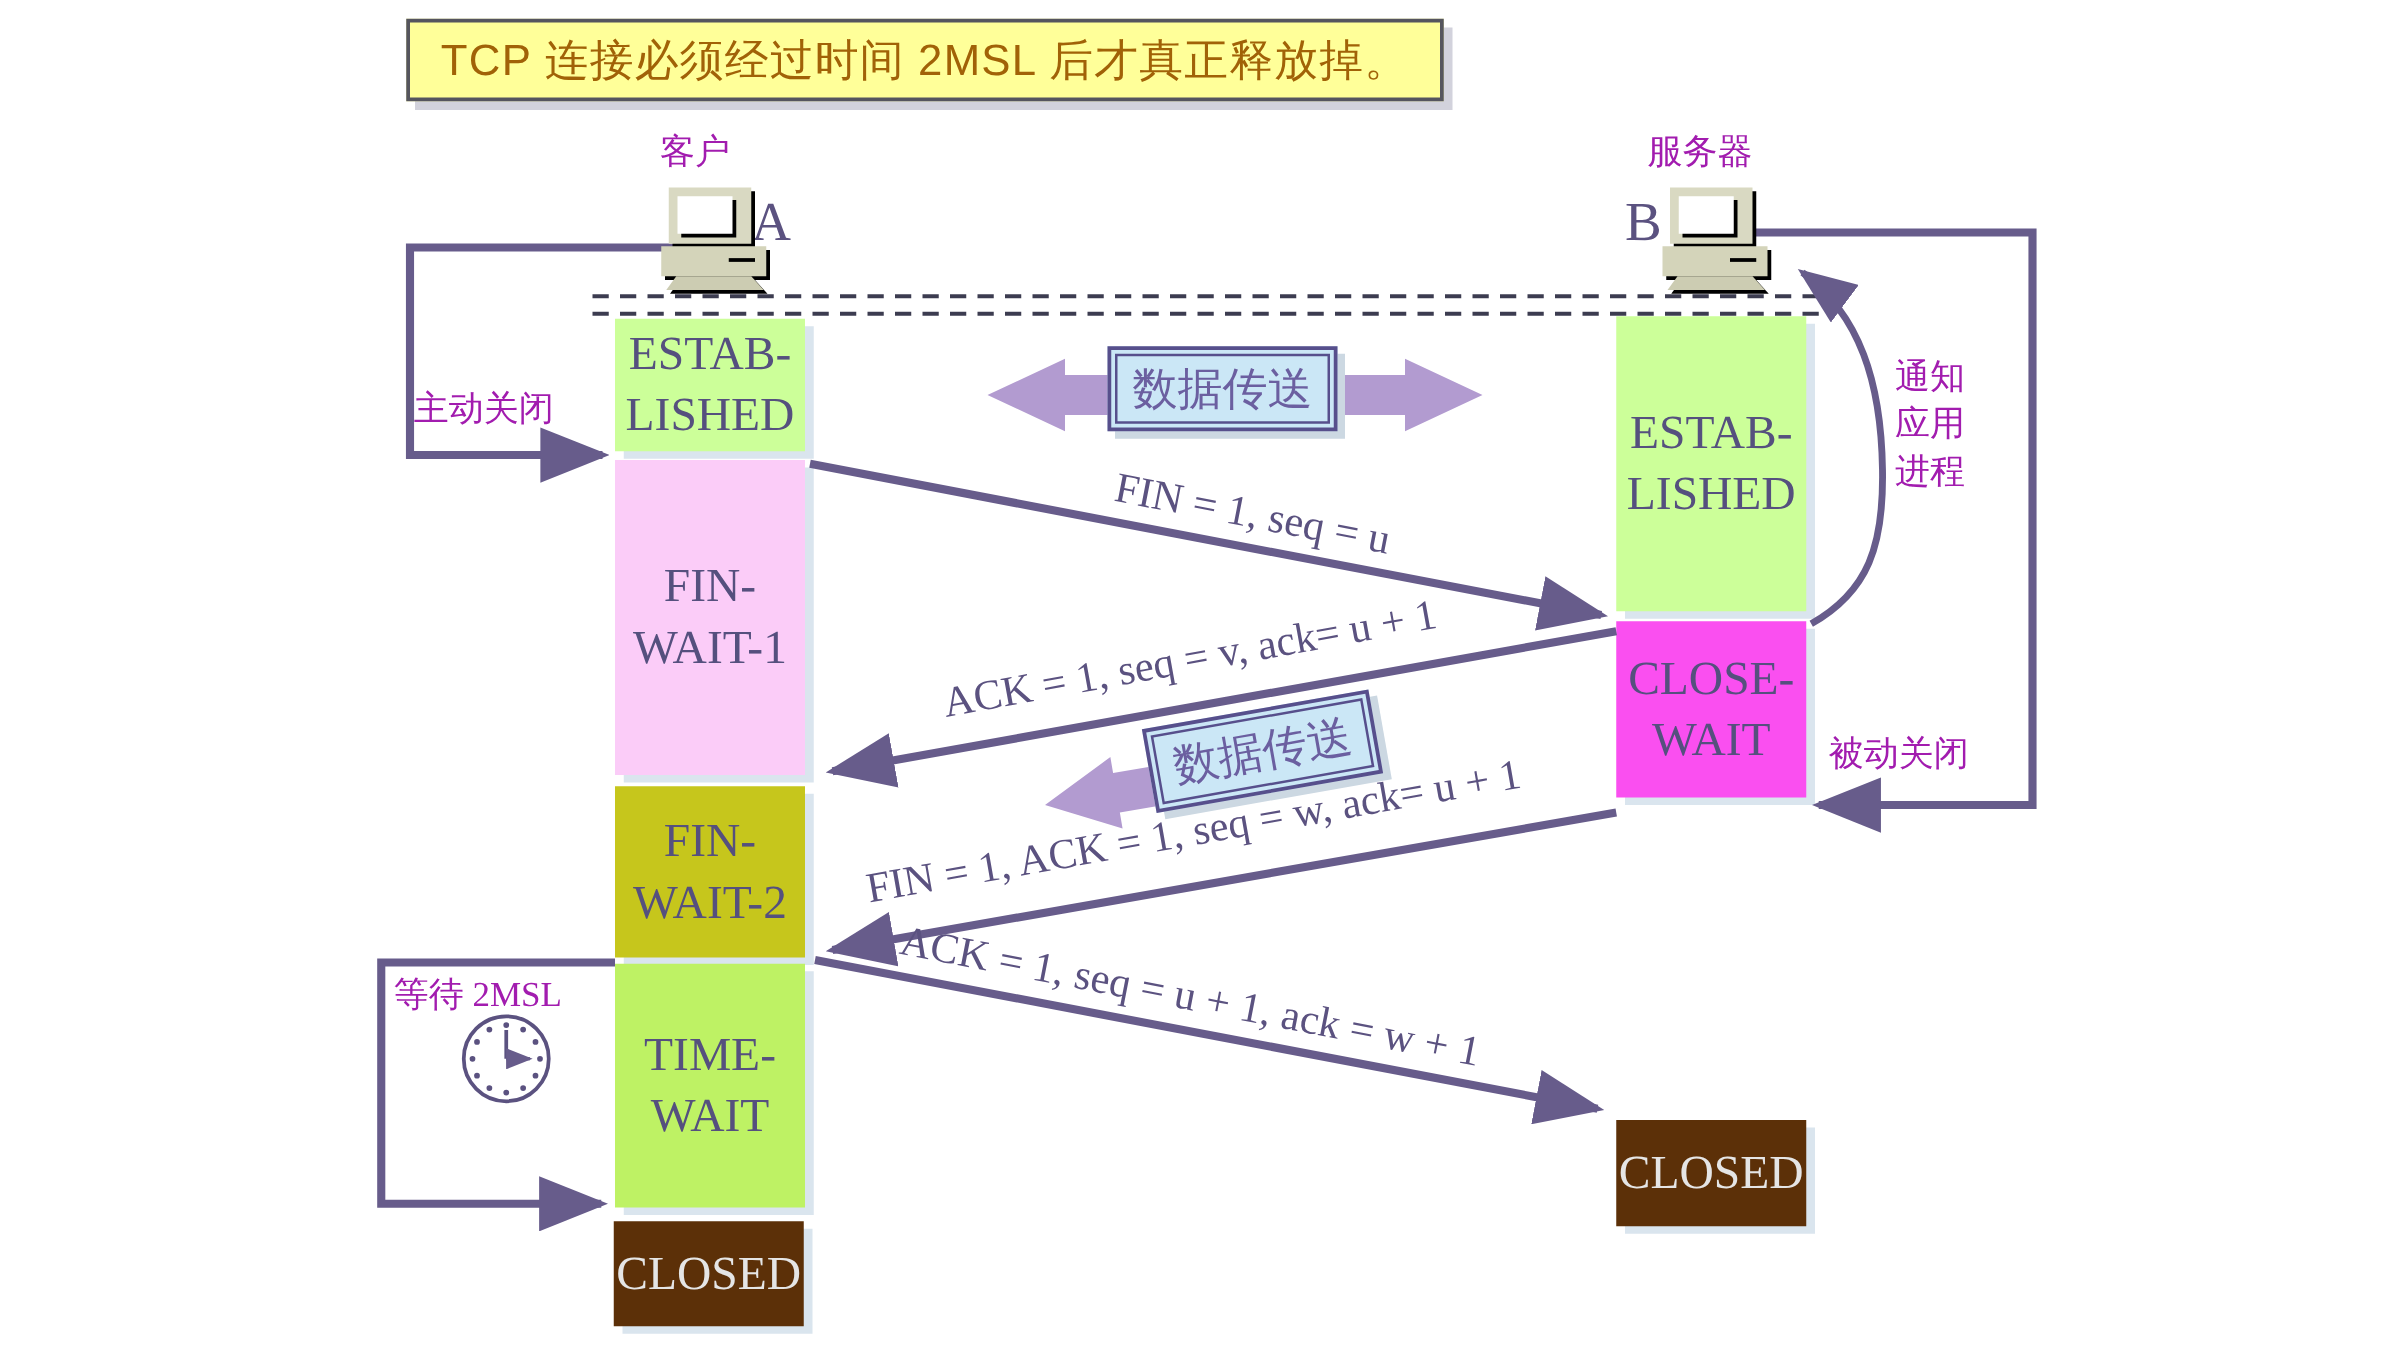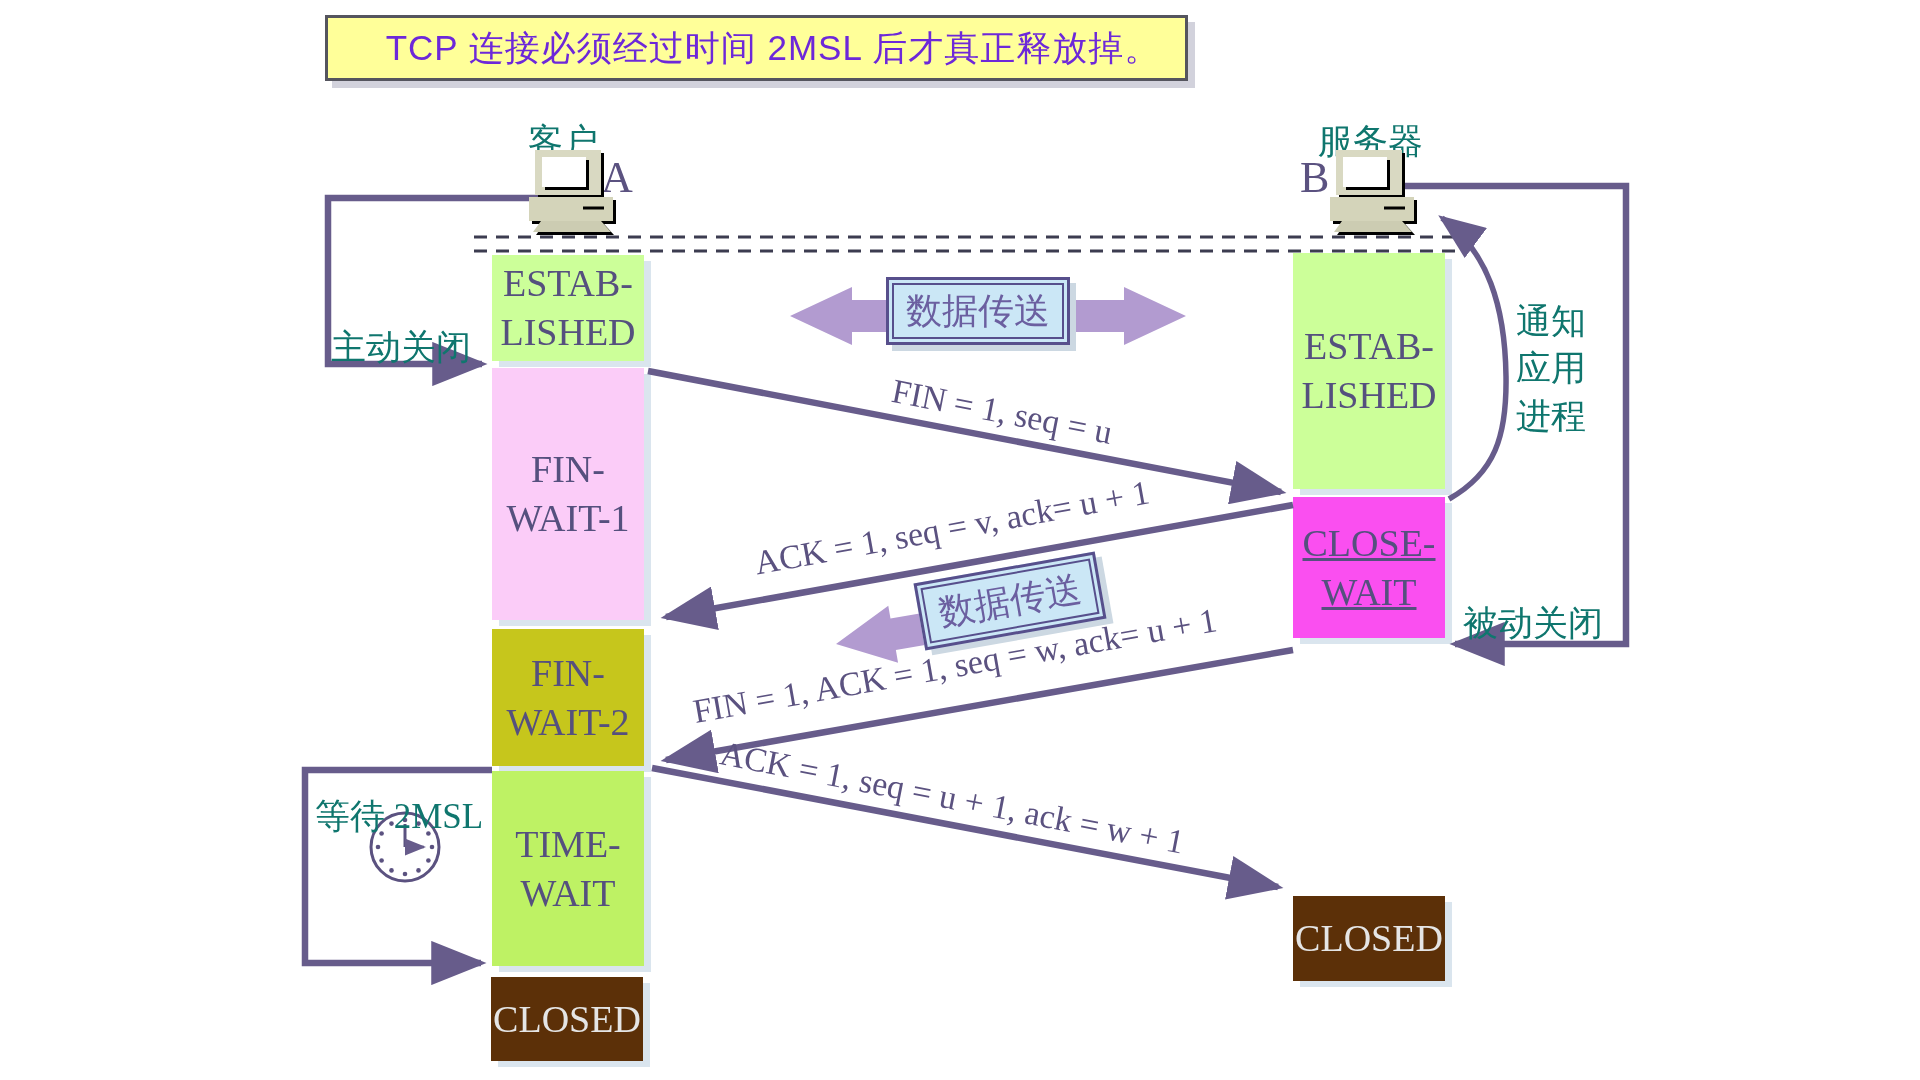--- a/index.html
+++ b/index.html
@@ -3,31 +3,31 @@
 <meta charset="utf-8">
 <style>
   html,body{margin:0;padding:0;background:#ffffff;}
   .canvas{position:relative;width:1920px;height:1080px;background:#ffffff;overflow:hidden;
           font-family:"Liberation Serif",serif;}
   
   .banner{position:absolute;left:325px;top:15px;width:824px;height:60px;
           background:#ffff99;border:3px solid #55555e;
           box-shadow:7px 7px 0 #d2d2dc;
           display:flex;align-items:center;justify-content:center;
-          font-family:"Liberation Sans",sans-serif;font-size:35px;color:#6d28d9;letter-spacing:1px;padding-left:33px;}
+          font-family:"Liberation Sans",sans-serif;font-size:35px;color:#a16207;letter-spacing:1px;}
   
   .state{position:absolute;display:flex;align-items:center;justify-content:center;
          text-align:center;font-size:38px;line-height:1.28;color:#55507e;
          white-space:pre-line;box-shadow:7px 6px 0 #dae5ee;}
   .state--dark{color:#e5e5e5;}
   
   .msg{position:absolute;font-size:34px;color:#5b5280;white-space:nowrap;}
   
-  .cn{position:absolute;font-family:"Liberation Sans",sans-serif;font-size:35px;color:#0f766e;
-      white-space:pre-line;line-height:1.35;margin-top:15px;}
+  .cn{position:absolute;font-family:"Liberation Sans",sans-serif;font-size:28px;color:#a21caf;
+      white-space:pre-line;line-height:1.35;}
   .host{position:absolute;font-size:44px;color:#5b5280;}
   
   .datax{position:absolute;width:178px;height:62px;background:#cbe7f6;border:3px solid #574f8c;
          box-shadow:6px 6px 0 #ccd8e2;display:flex;align-items:center;justify-content:center;
          font-family:"Liberation Sans",sans-serif;font-size:36px;color:#6b5fa0;}
   .datax::after{content:"";position:absolute;inset:3px;border:2px solid #574f8c;pointer-events:none;}
   svg.layer{position:absolute;left:0;top:0;pointer-events:none;}
 </style>
 </head>
 <body>
@@ -46,21 +46,21 @@
   <div class="state" style="left: 492px; top: 368px; width: 152px; height: 252px; background-color: rgb(251, 204, 248);">FIN-
 WAIT-1</div>
   <div class="state" style="left: 492px; top: 629px; width: 152px; height: 137px; background-color: rgb(198, 198, 28);">FIN-
 WAIT-2</div>
   <div class="state" style="left: 492px; top: 771px; width: 152px; height: 195px; background-color: #bef264;">TIME-
 WAIT</div>
   <div class="state state--dark" style="left: 491px; top: 977px; width: 152px; height: 84px; background-color: rgb(92, 48, 8);">CLOSED</div>
 
   <div class="state" style="left: 1293px; top: 253px; width: 152px; height: 236px; background-color: rgb(204, 255, 153);">ESTAB-
 LISHED</div>
-  <div class="state" style="left: 1293px; top: 497px; width: 152px; height: 141px; background-color: rgb(250, 79, 240); text-decoration: underline;">CLOSE-
+  <div class="state" style="left: 1293px; top: 497px; width: 152px; height: 141px; background-color: rgb(250, 79, 240);">CLOSE-
 WAIT</div>
   <div class="state state--dark" style="left: 1293px; top: 896px; width: 152px; height: 85px; background-color: rgb(92, 48, 8);">CLOSED</div>
 
   <svg class="layer" width="1920" height="1080" viewBox="0 0 1920 1080">
     <defs>
       <marker id="arr" viewBox="0 0 10 8" refX="9" refY="4" markerWidth="8.5" markerHeight="6.8" orient="auto">
         <path d="M0,0 L10,4 L0,8 Z" fill="#675c8b"></path>
       </marker>
       <g id="pc">
         <rect x="11" y="3" width="66" height="45" fill="#000"></rect>

